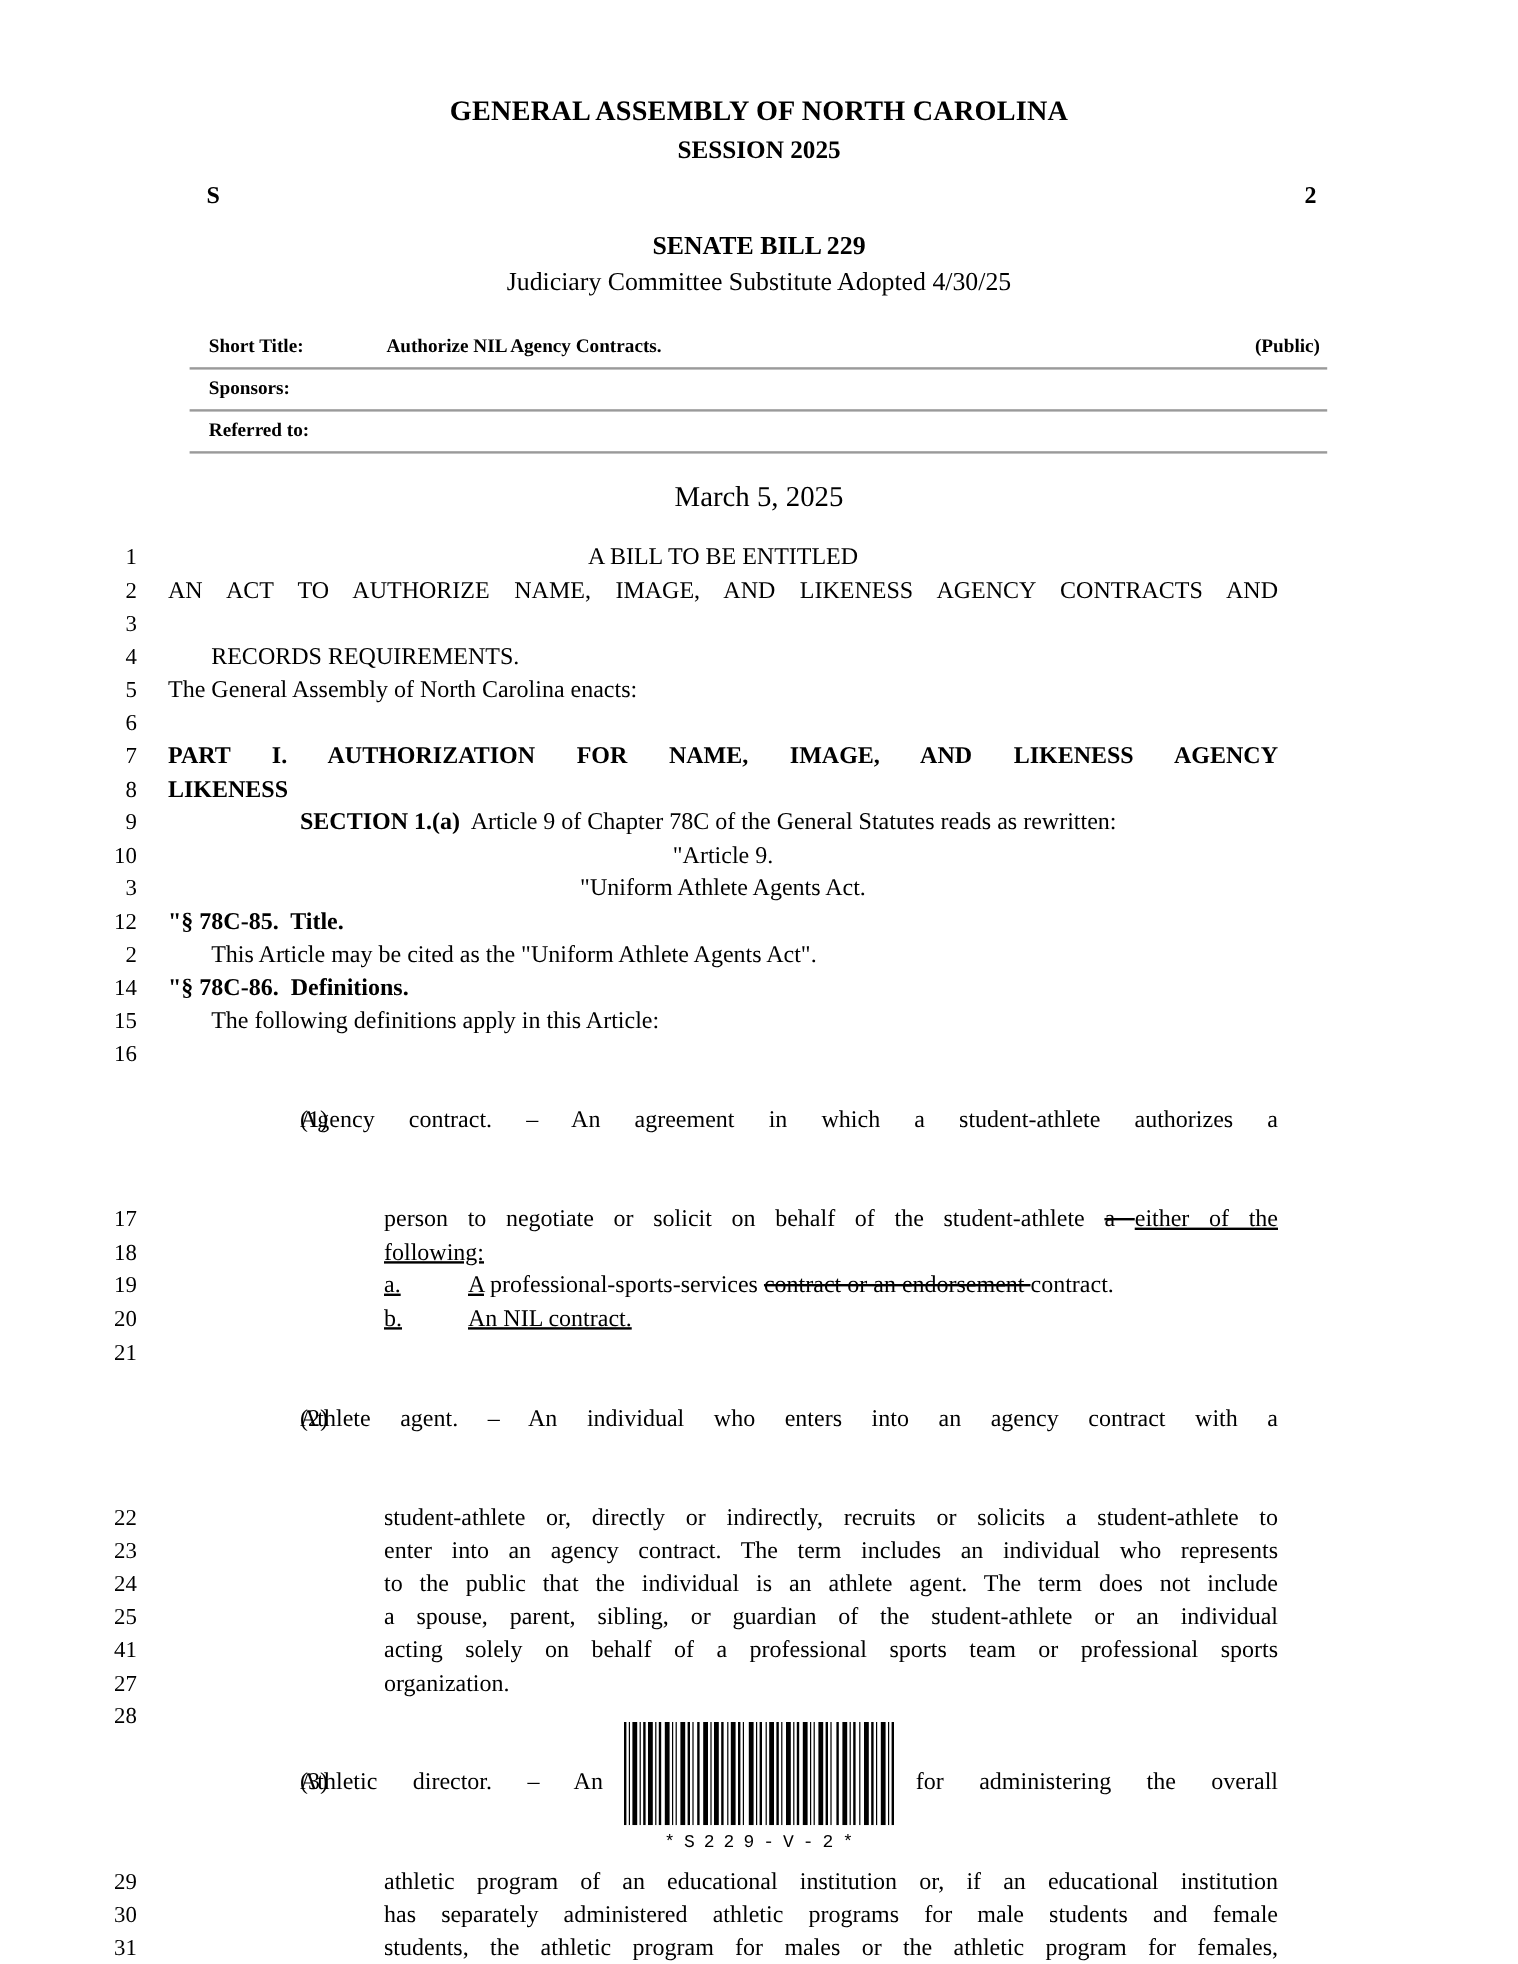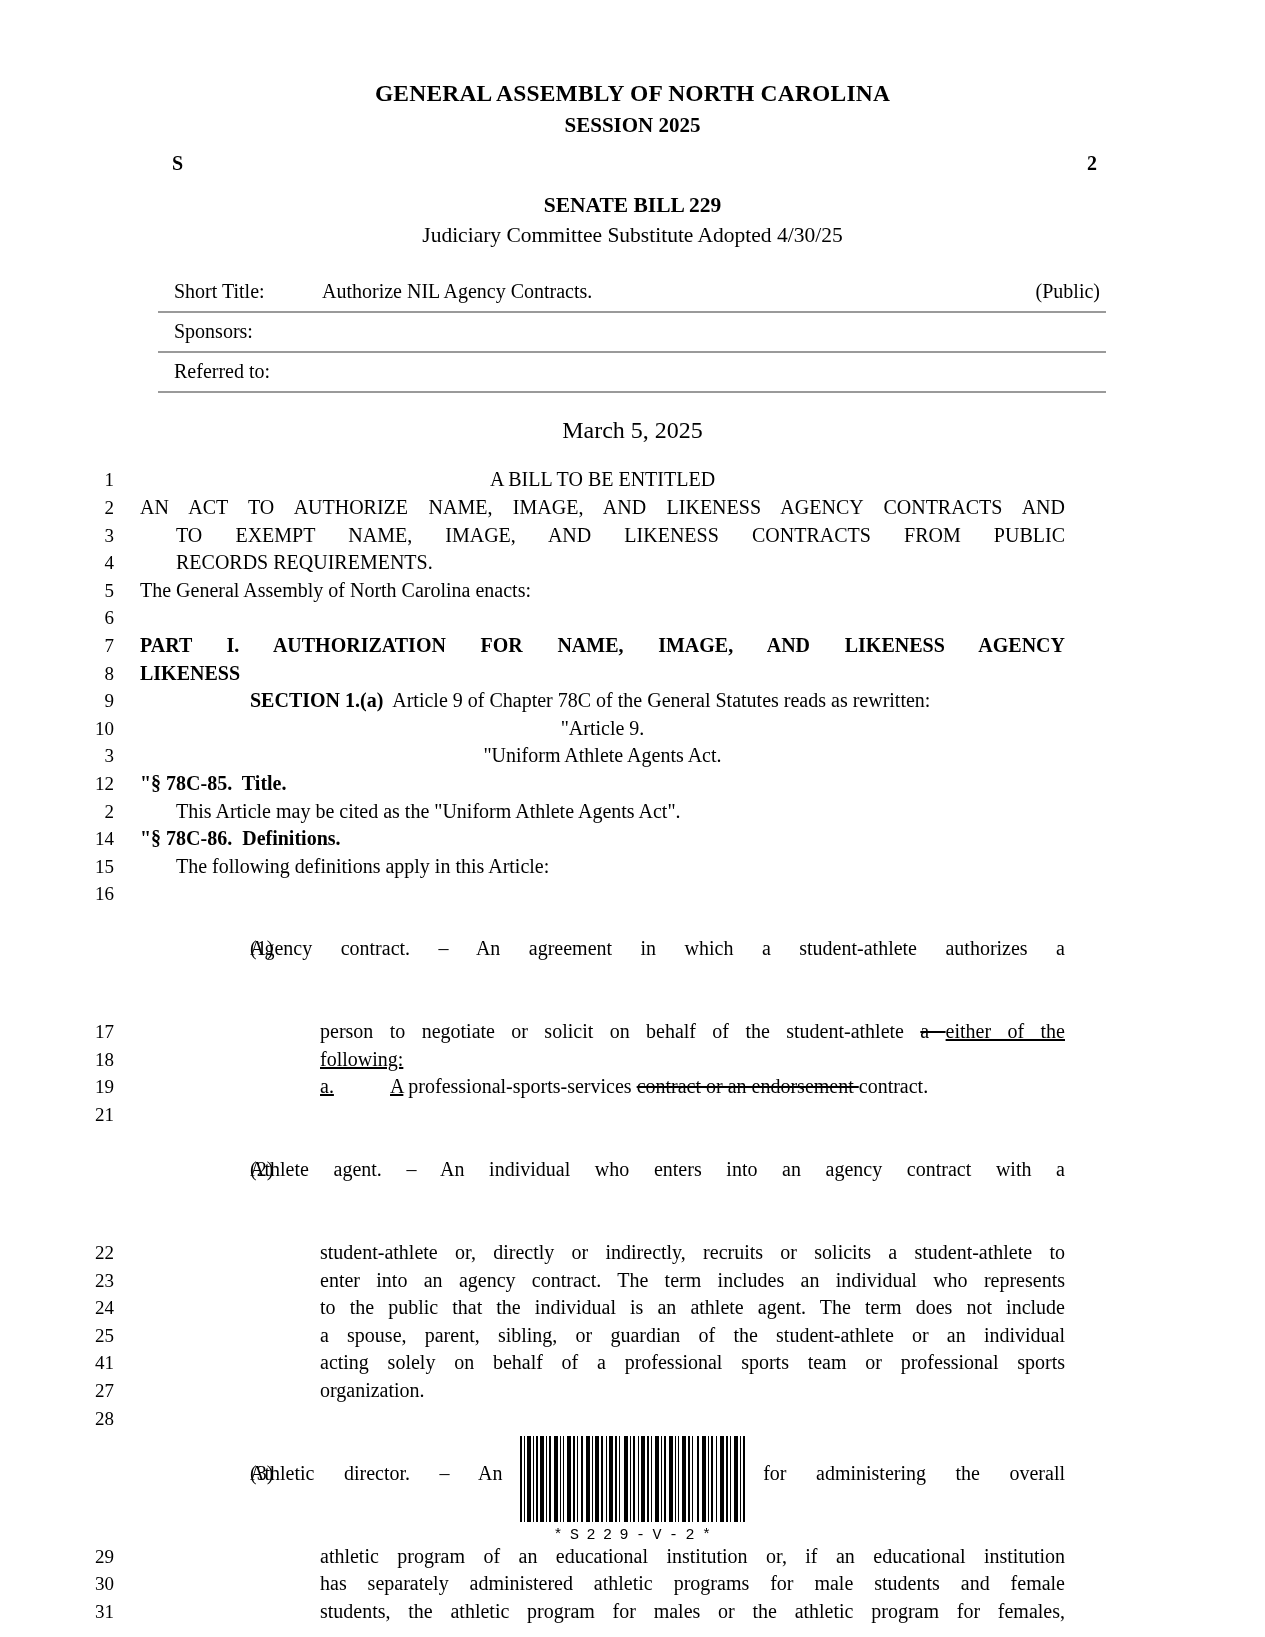--- a/index.html
+++ b/index.html
@@ -82,24 +82,25 @@
   
   .meta-table {
     margin: 23px 158px 0 158px;
     border-collapse: collapse;
     width: 948px;
   }
   .meta-table tr.rule-row > td {
     border-bottom: 2.2px solid #9a9a9a;
   }
   .meta-table td {
-    font-size: 20px;
+    font-size: 16px;
     padding: 6px 0 7px 0;
     vertical-align: top;
     line-height: 1.25;
+    font-weight: bold;
   }
   .meta-label {
     width: 146px;
     padding-left: 16px !important;
     white-space: nowrap;
   }
   .meta-value {
     padding-left: 2px !important;
   }
   .meta-public {
@@ -254,21 +255,20 @@
       <div class="linetext center">A BILL TO BE ENTITLED</div>
     </div>
 
     <div class="line">
       <div class="lineno">2</div>
       <div class="linetext justify">AN ACT TO AUTHORIZE NAME, IMAGE, AND LIKENESS AGENCY CONTRACTS AND</div>
     </div>
 
     <div class="line">
       <div class="lineno">3</div>
-      <div class="linetext justify ind-hang">TO EXEMPT NAME, IMAGE, AND LIKENESS CONTRACTS FROM PUBLIC</div>
     </div>
 
     <div class="line">
       <div class="lineno">4</div>
       <div class="linetext ind-hang">RECORDS REQUIREMENTS.</div>
     </div>
 
     <div class="line">
       <div class="lineno">5</div>
       <div class="linetext">The General Assembly of North Carolina enacts:</div>
@@ -342,20 +342,24 @@
     <div class="line">
       <div class="lineno">18</div>
       <div class="linetext ind-body"><ins>following:</ins></div>
     </div>
 
     <div class="line">
       <div class="lineno">19</div>
       <div class="linetext ind-sub"><ins class="sub-mark">a.</ins><ins>A</ins><span> professional-sports-services </span><del>contract or an endorsement </del><span>contract.</span></div>
     </div>
 
+    <div class="line">
+      <div class="lineno">20</div>
+      <div class="linetext ind-sub"><ins class="sub-mark">b.</ins><ins>An NIL contract.</ins></div>
+    </div>
 
     <div class="line">
       <div class="lineno">21</div>
       <div class="linetext">
         <div class="numrow">
           <span class="nummark">(2)</span>
           <span class="numbody">Athlete agent. – An individual who enters into an agency contract with a</span>
         </div>
       </div>
     </div>

